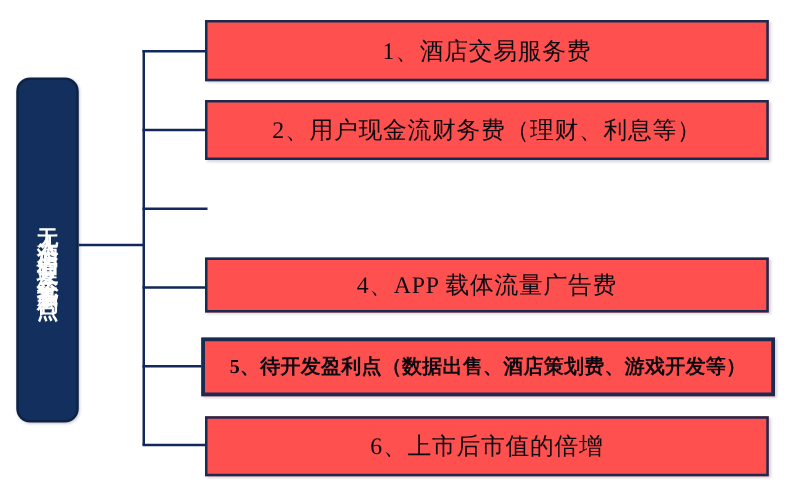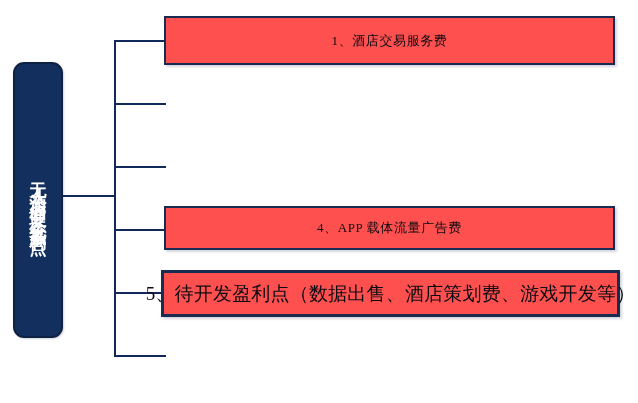--- a/index.html
+++ b/index.html
@@ -63,29 +63,30 @@
     border: 2px solid #1A2B52;
     box-sizing: border-box;
     display: flex;
     align-items: center;
     justify-content: center;
     box-shadow: 1.5px 1.5px 2px rgba(150,150,175,0.40);
   }
   .leaf.wide { border-width: 3px; }
   .leaf-text {
     color: #0A0A10;
-    font-size: 13px;
+    font-size: 19px;
     font-family: "Liberation Serif", "DejaVu Serif", serif;
     letter-spacing: 0.6px;
     white-space: nowrap;
     text-align: center;
   }
   .leaf.wide .leaf-text {
-    font-size: 19px;
+    font-size: 16px;
     letter-spacing: 0.2px;
+    font-weight: bold;
   }
 </style>
 </head>
 <body>
 
 <div id="canvas">
 
   <div class="root-node">
     <span class="root-node-text">无人酒店管理系统赢利点</span>
   </div>
@@ -98,24 +99,30 @@
   <div class="conn conn-h" style="left:114px; top:103px; width:52px;"></div>
   <div class="conn conn-h" style="left:114px; top:166px; width:52px;"></div>
   <div class="conn conn-h" style="left:114px; top:229px; width:50px;"></div>
   <div class="conn conn-h" style="left:114px; top:292px; width:48px;"></div>
   <div class="conn conn-h" style="left:114px; top:355px; width:52px;"></div>
 
   <div class="leaf" style="left:164px; top:16px; width:451px; height:49px;">
     <span class="leaf-text">1、酒店交易服务费</span>
   </div>
 
+  <div class="leaf" style="left:164px; top:80px; width:451px; height:48px;">
+    <span class="leaf-text">2、用户现金流财务费（理财、利息等）</span>
+  </div>
 
 
   <div class="leaf" style="left:164px; top:206px; width:451px; height:44px;">
     <span class="leaf-text">4、APP 载体流量广告费</span>
   </div>
 
   <div class="leaf wide" style="left:161px; top:270px; width:459px; height:47px;">
     <span class="leaf-text">5、待开发盈利点（数据出售、酒店策划费、游戏开发等）</span>
   </div>
 
+  <div class="leaf" style="left:164px; top:333px; width:451px; height:48px;">
+    <span class="leaf-text">6、上市后市值的倍增</span>
+  </div>
 
 </div>
 
 </body></html>

